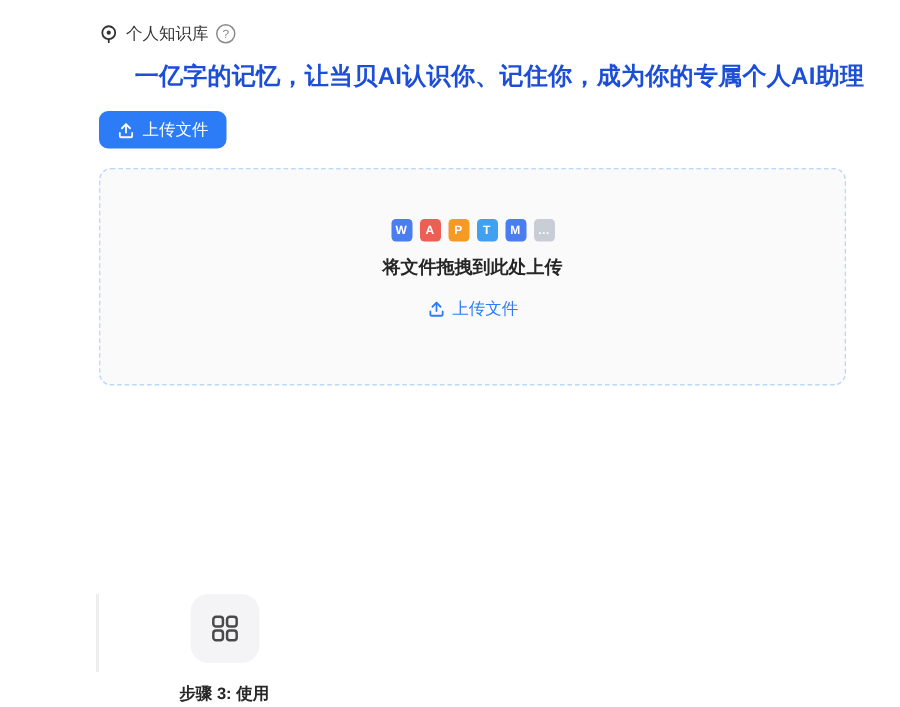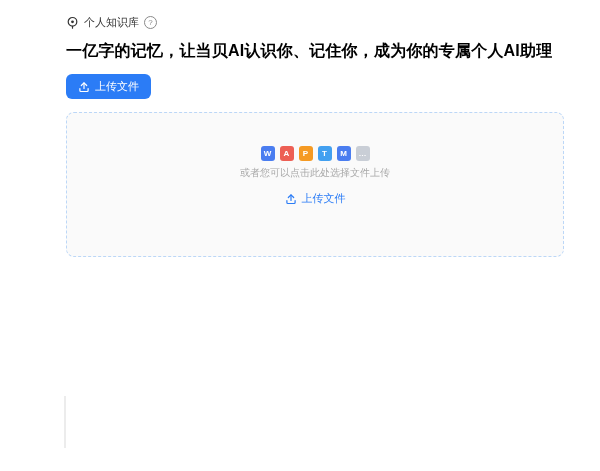--- a/index.html
+++ b/index.html
@@ -13,21 +13,21 @@
   
   .kb-header{display:flex;align-items:center;gap:5px;font-size:11px;color:#333;}
   .kb-header .kb-label{font-weight:500;}
   .help-circle{
     width:11px;height:11px;border:1px solid #8a8a8a;border-radius:50%;
     font-size:8px;line-height:11px;color:#8a8a8a;text-align:center;display:inline-block;
   }
 
   
   .hero-title{
-    margin:11px 0 0 0;font-size:16px;font-weight:600;color:#000000;letter-spacing:.2px;
+    margin:11px 0 0 0;font-size:16px;font-weight:600;color:#1d4ed8;letter-spacing:.2px;text-align:center;
   }
   .upload-btn{
     margin-top:12px;display:inline-flex;align-items:center;gap:5px;
     background:#2b7cf6;color:#fff;border:none;border-radius:6px;
     padding:5px 12px;font-size:11px;font-family:inherit;cursor:pointer;
   }
 
   
   .dropzone{
     margin-top:13px;width:498px;height:145px;box-sizing:border-box;
@@ -94,21 +94,21 @@
   
   <div class="dropzone">
     <div class="file-icons">
       <span class="file-badge" style="background:#4a7df0">W</span>
       <span class="file-badge" style="background:#ed5f54">A</span>
       <span class="file-badge" style="background:#f59a23">P</span>
       <span class="file-badge" style="background:#42a0f0">T</span>
       <span class="file-badge" style="background:#4a7df0">M</span>
       <span class="file-badge" style="background:#c9ced6">…</span>
     </div>
-    <div class="dz-sub">或者您可以点击此处选择文件上传</div>
+    <div class="dz-main">将文件拖拽到此处上传</div>
     <div class="dz-link">
       <span>
         <svg width="12" height="12" viewBox="0 0 12 12" fill="none" stroke="#2b7cf6" stroke-width="1.2" stroke-linecap="round" stroke-linejoin="round">
           <path d="M3.3 4.5 6 1.8l2.7 2.7"></path>
           <line x1="6" y1="1.9" x2="6" y2="7.4"></line>
           <path d="M1.9 7.6v2a.9.9 0 0 0 .9.9h6.4a.9.9 0 0 0 .9-.9v-2"></path>
         </svg>
       </span>
       <span>上传文件</span>
     </div>
@@ -116,15 +116,29 @@
 
   
   <div class="steps">
 
 
     <div class="divider"></div>
 
 
     <div class="divider"></div>
 
+    <div class="step">
+      <div class="step-icon-box">
+        <span>
+          <svg width="22" height="22" viewBox="0 0 24 24" fill="none" stroke="#4a4a4a" stroke-width="1.8">
+            <rect x="3.5" y="3.5" width="7" height="7" rx="2"></rect>
+            <rect x="13.5" y="3.5" width="7" height="7" rx="2"></rect>
+            <rect x="3.5" y="13.5" width="7" height="7" rx="2"></rect>
+            <rect x="13.5" y="13.5" width="7" height="7" rx="2"></rect>
+          </svg>
+        </span>
+      </div>
+      <div class="step-title">步骤 3: 使用</div>
+
+    </div>
 
   </div>
 </div>
 
 </body></html>

